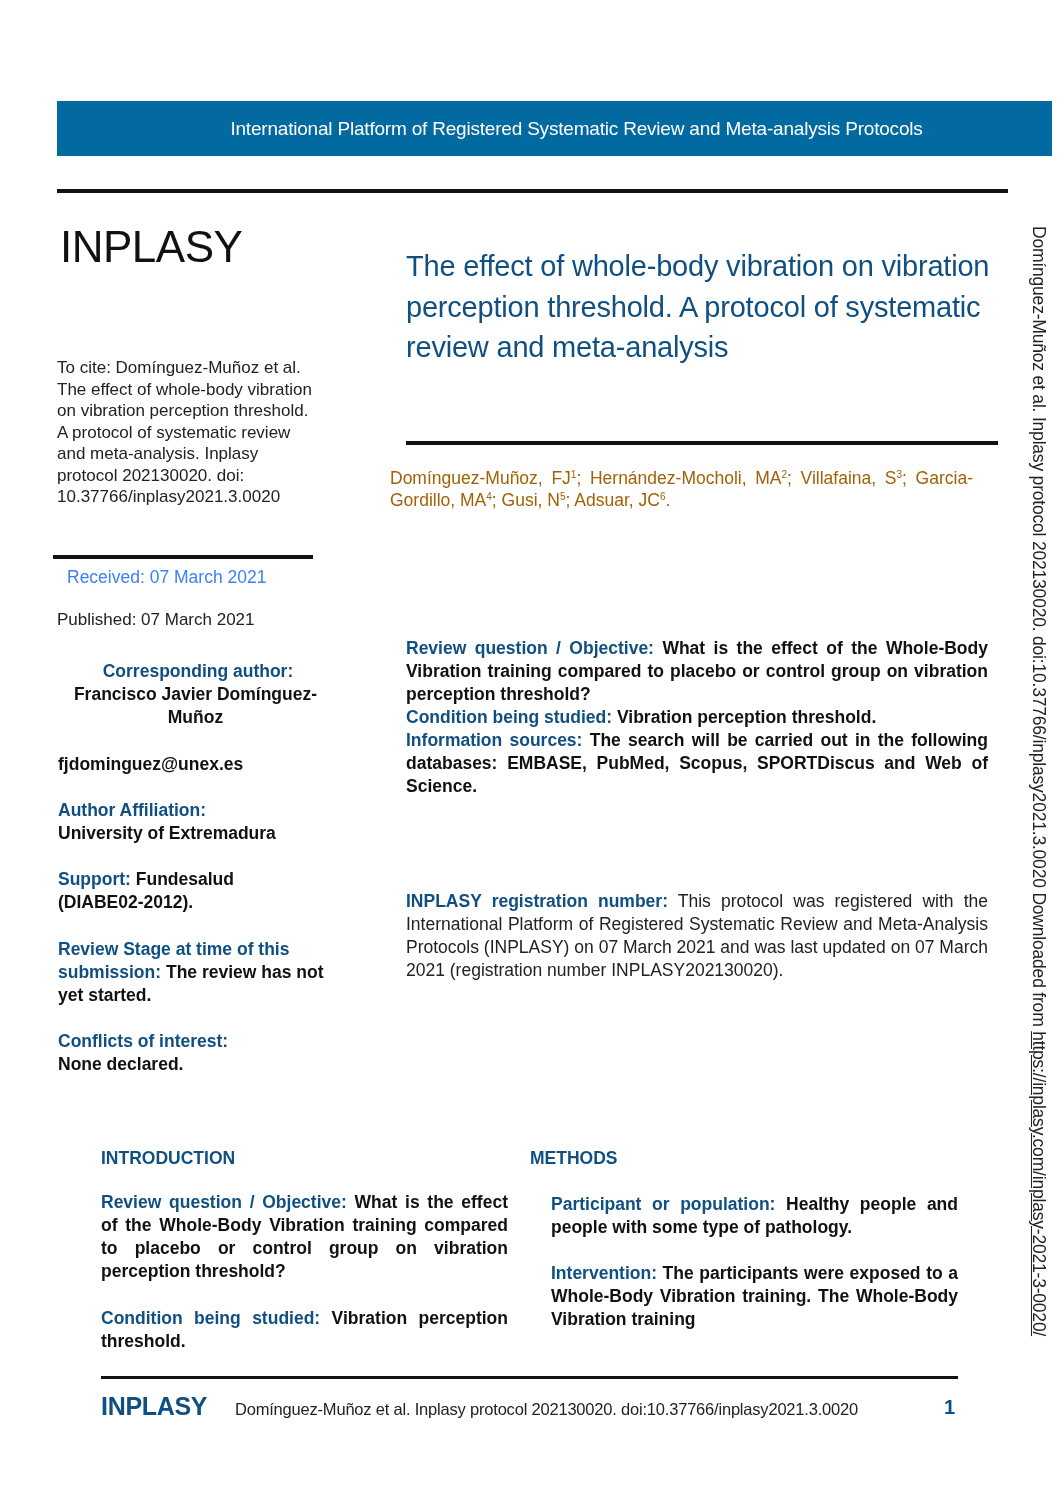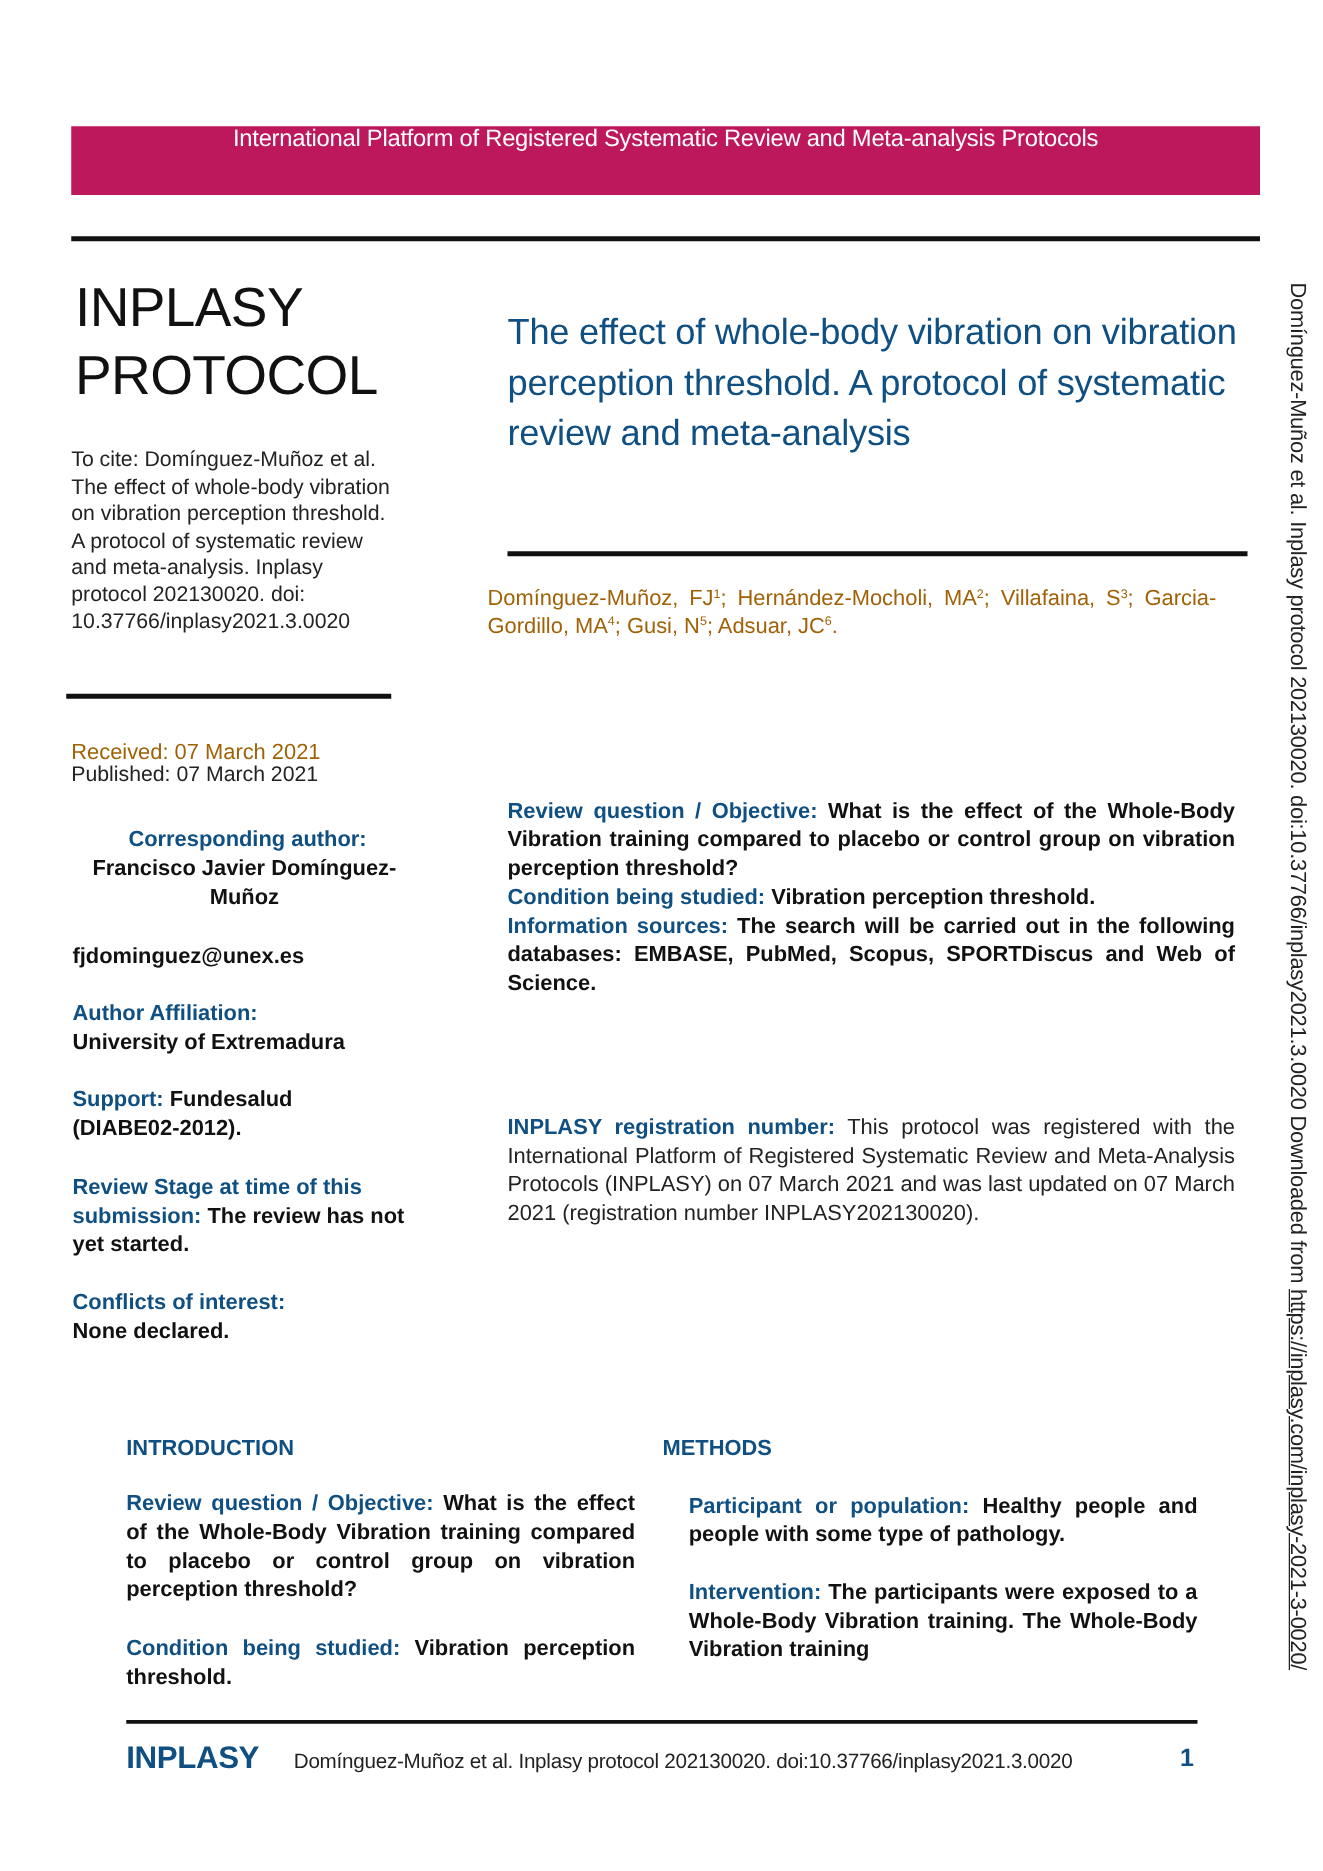--- a/index.html
+++ b/index.html
@@ -1,32 +1,32 @@
 <!DOCTYPE html>
 <html><head>
 <meta charset="utf-8">
 <style>
   html, body { margin: 0; padding: 0; background: #ffffff; }
   body { width: 1058px; height: 1497px; position: relative; overflow: hidden;
          font-family: "Liberation Sans", sans-serif; color: #111; }
   .abs { position: absolute; }
 
-  #banner { left: 57px; top: 101px; width: 951px; height: 55px; background: #be185d;
-            color: #ffffff; font-size: 19px; display: flex; align-items: flex-start;
-            justify-content: center; letter-spacing: -0.2px; }
+  #banner { left: 57px; top: 101px; width: 951px; height: 55px; background: #0369a1;
+            color: #ffffff; font-size: 19px; display: flex; align-items: center;
+            justify-content: center; letter-spacing: -0.2px; padding-left: 44px; }
   #rule-top { left: 57px; top: 189px; width: 951px; height: 4px; background: #111; }
 
   #kicker { left: 60px; top: 220px; font-size: 44px; line-height: 54px; color: #111;
             letter-spacing: -0.5px; }
 
   #cite { left: 57px; top: 357px; width: 265px; font-size: 17px; line-height: 21.5px; color: #222; }
 
   #rule-left { left: 53px; top: 555px; width: 260px; height: 4px; background: #111; }
 
-  #received { left: 57px; top: 567px; font-size: 17.5px; color: #a16207; margin-top: 24px; }
+  #received { left: 67px; top: 567px; font-size: 17.5px; color: #3b82f6; }
   #published { left: 57px; top: 610px; font-size: 17px; color: #222; }
 
   .side-block { left: 58px; width: 280px; font-size: 17.5px; line-height: 23px; }
   .side-block .lbl { color: #0f4f82; font-weight: bold; }
   .side-block .val { color: #111; font-weight: bold; }
 
   #title { left: 406px; top: 246px; width: 590px; font-size: 29px; line-height: 40.5px;
            color: #0f4f82; font-weight: normal; letter-spacing: -0.2px; }
   #rule-title { left: 406px; top: 441px; width: 592px; height: 4px; background: #111; }
 
@@ -56,21 +56,20 @@
 </head>
 <body>
 
 <div id="banner" class="abs">
   <span>International Platform of Registered Systematic Review and Meta-analysis Protocols</span>
 </div>
 <div id="rule-top" class="abs"></div>
 
 <div id="kicker" class="abs">
   <div>INPLASY</div>
-  <div>PROTOCOL</div>
 </div>
 
 <div id="cite" class="abs">To cite: Domínguez-Muñoz et al. The effect of whole-body vibration on vibration perception threshold. A protocol of systematic review and meta-analysis. Inplasy protocol 202130020. doi: 10.37766/inplasy2021.3.0020</div>
 
 <div id="rule-left" class="abs"></div>
 
 <div id="received" class="abs">Received: 07 March 2021</div>
 <div id="published" class="abs">Published: 07 March 2021</div>
 
 <div class="abs side-block" style="top:660px;text-align:center;">

